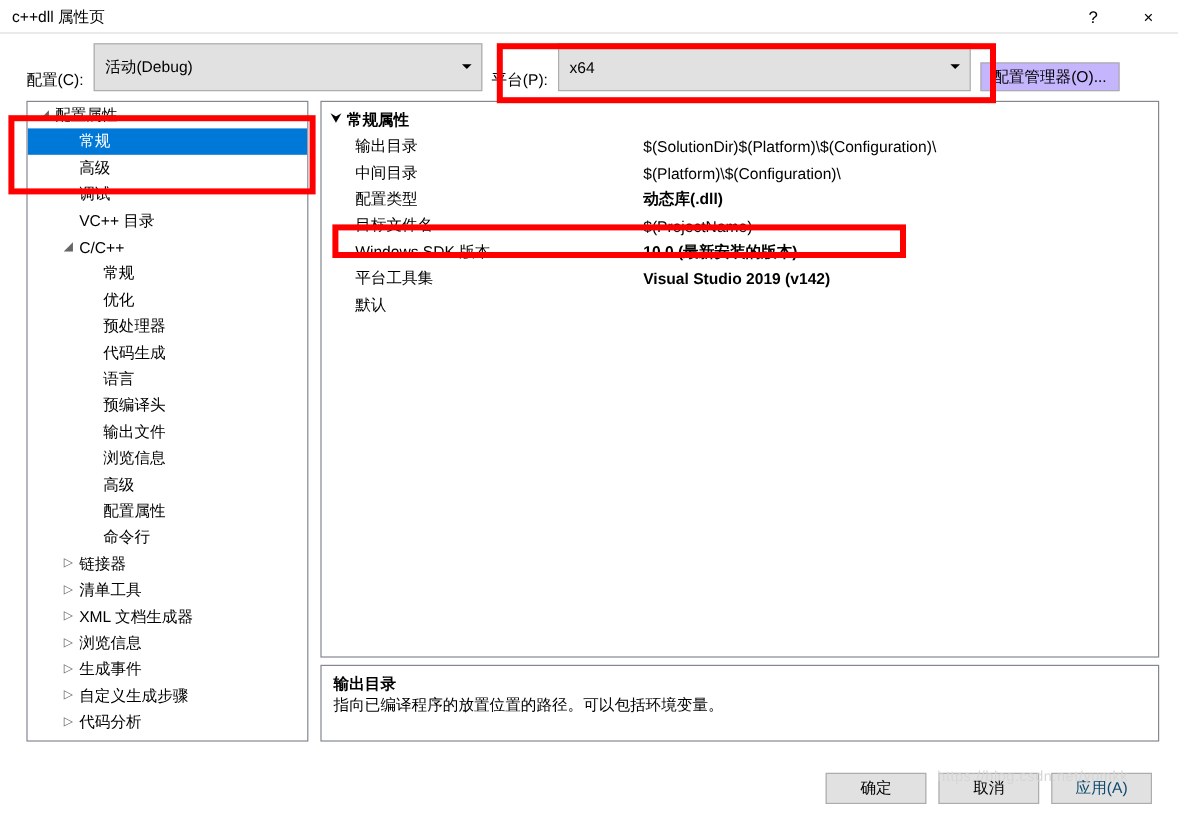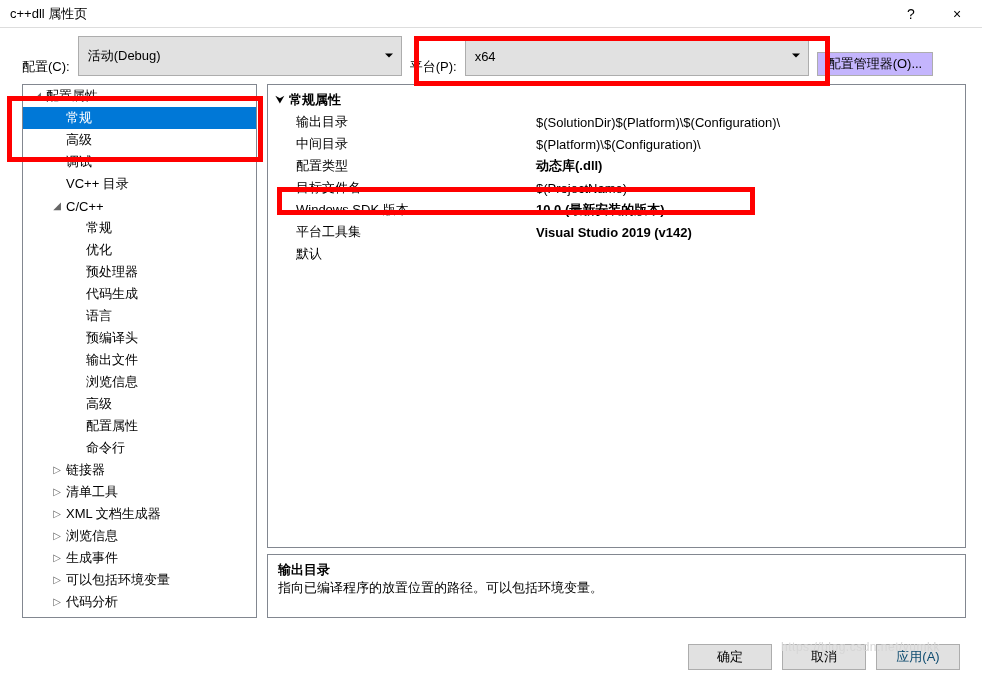--- a/index.html
+++ b/index.html
@@ -160,21 +160,21 @@
           <div class="tree-item lvl1">
             <span class="expander">▷</span>
             <span>浏览信息</span>
           </div>
           <div class="tree-item lvl1">
             <span class="expander">▷</span>
             <span>生成事件</span>
           </div>
           <div class="tree-item lvl1">
             <span class="expander">▷</span>
-            <span>可以包括环境变量</span>
+            <span>自定义生成步骤</span>
           </div>
           <div class="tree-item lvl1">
             <span class="expander">▷</span>
             <span>代码分析</span>
           </div>
         </div>
     </div>
   </div>
 
   <div class="right-panel">

